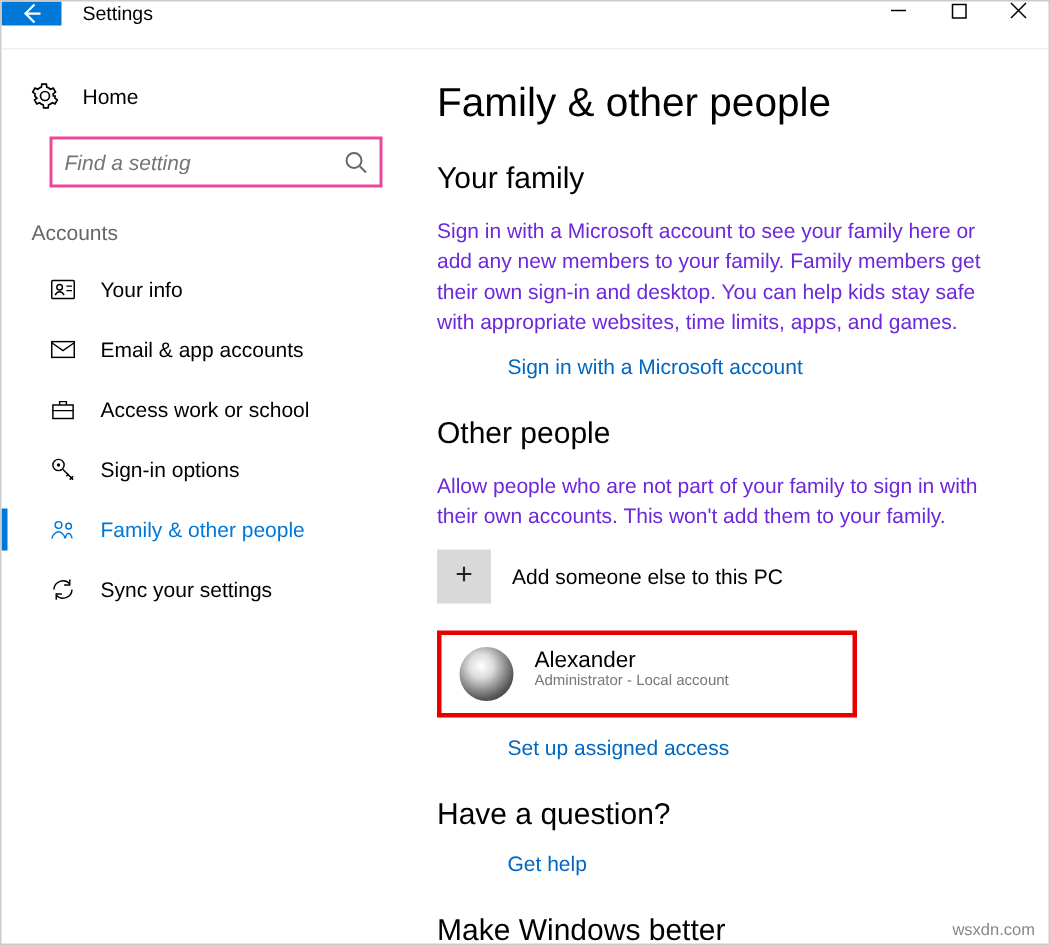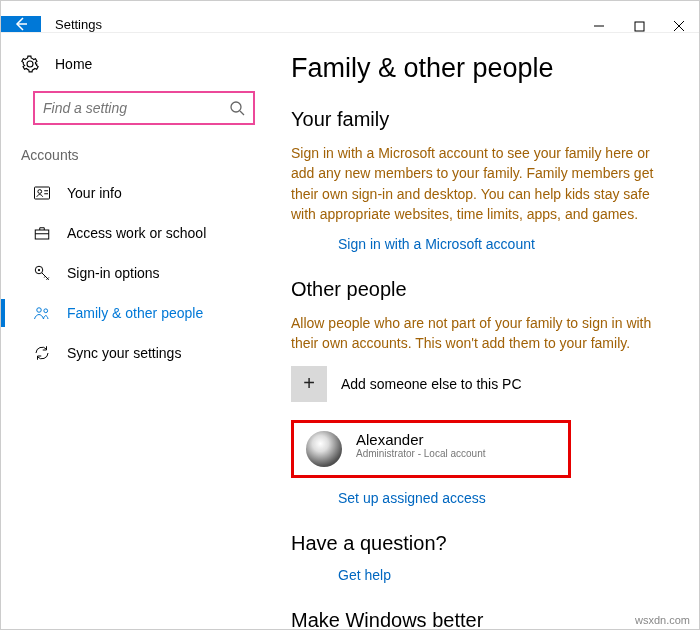--- a/index.html
+++ b/index.html
@@ -1,36 +1,36 @@
 <!DOCTYPE html>
 <html><head>
 <meta charset="utf-8">
 <style>
 * { box-sizing: border-box; margin: 0; padding: 0; }
 body { font-family: "Segoe UI", Arial, sans-serif; font-size: 14px; color: #000; background: #fff; width: 700px; height: 630px; overflow: hidden; border: 1px solid #ccc; }
-.titlebar { height: 32px; display: flex; align-items: flex-end; border-bottom: 1px solid #eee; }
+.titlebar { height: 32px; display: flex; align-items: flex-start; border-bottom: 1px solid #eee; }
 .back-btn { width: 40px; background: #0078d7; color: #fff; display: flex; align-items: center; justify-content: center; }
 .title { flex: 1; display: flex; align-items: center; padding-left: 14px; font-size: 13px; }
 .win-controls { display: flex; }
 .win-btn { width: 40px; display: flex; align-items: center; justify-content: center; color: #222; font-size: 14px; }
 .container { display: flex; height: calc(100% - 32px); }
 .sidebar { width: 270px; padding: 12px 0; }
 .home-row { display: flex; align-items: center; padding: 10px 20px; cursor: default; }
 .home-row svg { margin-right: 16px; }
 .search-box { margin: 8px 16px 18px 32px; border: 2px solid #ec4899; height: 34px; display: flex; align-items: center; padding: 0 8px; color: #666; }
 .search-box input { border: none; outline: none; flex: 1; font-size: 14px; font-style: italic; color: #666; background: transparent; }
 .section-label { color: #666; font-size: 14px; padding: 4px 20px 10px 20px; }
 .nav-item { display: flex; align-items: center; padding: 11px 32px; font-size: 14px; cursor: default; }
 .nav-item svg { margin-right: 16px; flex-shrink: 0; }
 .nav-item.active { color: #0078d7; position: relative; }
 .nav-item.active::before { content: ""; position: absolute; left: 0; top: 6px; bottom: 6px; width: 4px; background: #0078d7; }
 .main { flex: 1; padding: 20px 28px 0 20px; overflow-y: auto; }
 h1 { font-weight: 400; font-size: 27px; margin-bottom: 24px; }
 h2 { font-weight: 400; font-size: 20px; margin-bottom: 12px; }
-p.body { font-size: 14px; color: #a16207; line-height: 1.45; margin-bottom: 12px; }
+p.body { font-size: 14px; color: #6d28d9; line-height: 1.45; margin-bottom: 12px; }
 a.link { color: #0067c0; text-decoration: none; font-size: 14px; display: inline-block; margin-left: 47px; }
 .spacer { height: 26px; }
 .add-row { display: flex; align-items: center; margin: 8px 0 18px 0; }
 .plus-tile { width: 36px; height: 36px; background: #d9d9d9; display: flex; align-items: center; justify-content: center; font-size: 20px; color: #222; margin-right: 14px; }
 .user-card { display: flex; align-items: flex-start; padding: 8px 12px; border: 3px solid #e60000; margin-bottom: 12px; width: 280px; }
 .avatar { width: 36px; height: 36px; border-radius: 50%; background: radial-gradient(circle at 40% 35%, #fff 0%, #ddd 25%, #555 70%, #222 100%); margin-right: 14px; flex-shrink: 0; }
 .user-name { font-size: 15px; color: #000; }
 .user-sub { font-size: 10px; color: #777; }
 .watermark { position: fixed; bottom: 4px; right: 10px; font-size: 11px; color: #888; }
 </style>
@@ -82,20 +82,27 @@
     <div class="section-label">Accounts</div>
 
     <div class="nav-item">
       <svg width="18" height="18" viewBox="0 0 24 24">
           <rect x="2" y="4" width="20" height="16" rx="1" fill="none" stroke="#000" stroke-width="1.3"></rect>
           <circle cx="9" cy="10" r="2.5" fill="none" stroke="#000" stroke-width="1.3"></circle>
           <path d="M5 17c1-2 3-3 4-3s3 1 4 3" fill="none" stroke="#000" stroke-width="1.3"></path>
           <path d="M15 9h5M15 13h5" stroke="#000" stroke-width="1.3"></path>
         </svg>
       <span>Your info</span>
+    </div>
+    <div class="nav-item">
+      <svg width="18" height="18" viewBox="0 0 24 24">
+          <rect x="2" y="5" width="20" height="14" fill="none" stroke="#000" stroke-width="1.3"></rect>
+          <path d="M2 6l10 7 10-7" fill="none" stroke="#000" stroke-width="1.3"></path>
+        </svg>
+      <span>Email &amp; app accounts</span>
     </div>
     <div class="nav-item">
       <svg width="18" height="18" viewBox="0 0 24 24">
           <rect x="3" y="8" width="18" height="12" fill="none" stroke="#000" stroke-width="1.3"></rect>
           <path d="M9 8V5h6v3M3 13h18" fill="none" stroke="#000" stroke-width="1.3"></path>
         </svg>
       <span>Access work or school</span>
     </div>
     <div class="nav-item">
       <svg width="18" height="18" viewBox="0 0 24 24">

